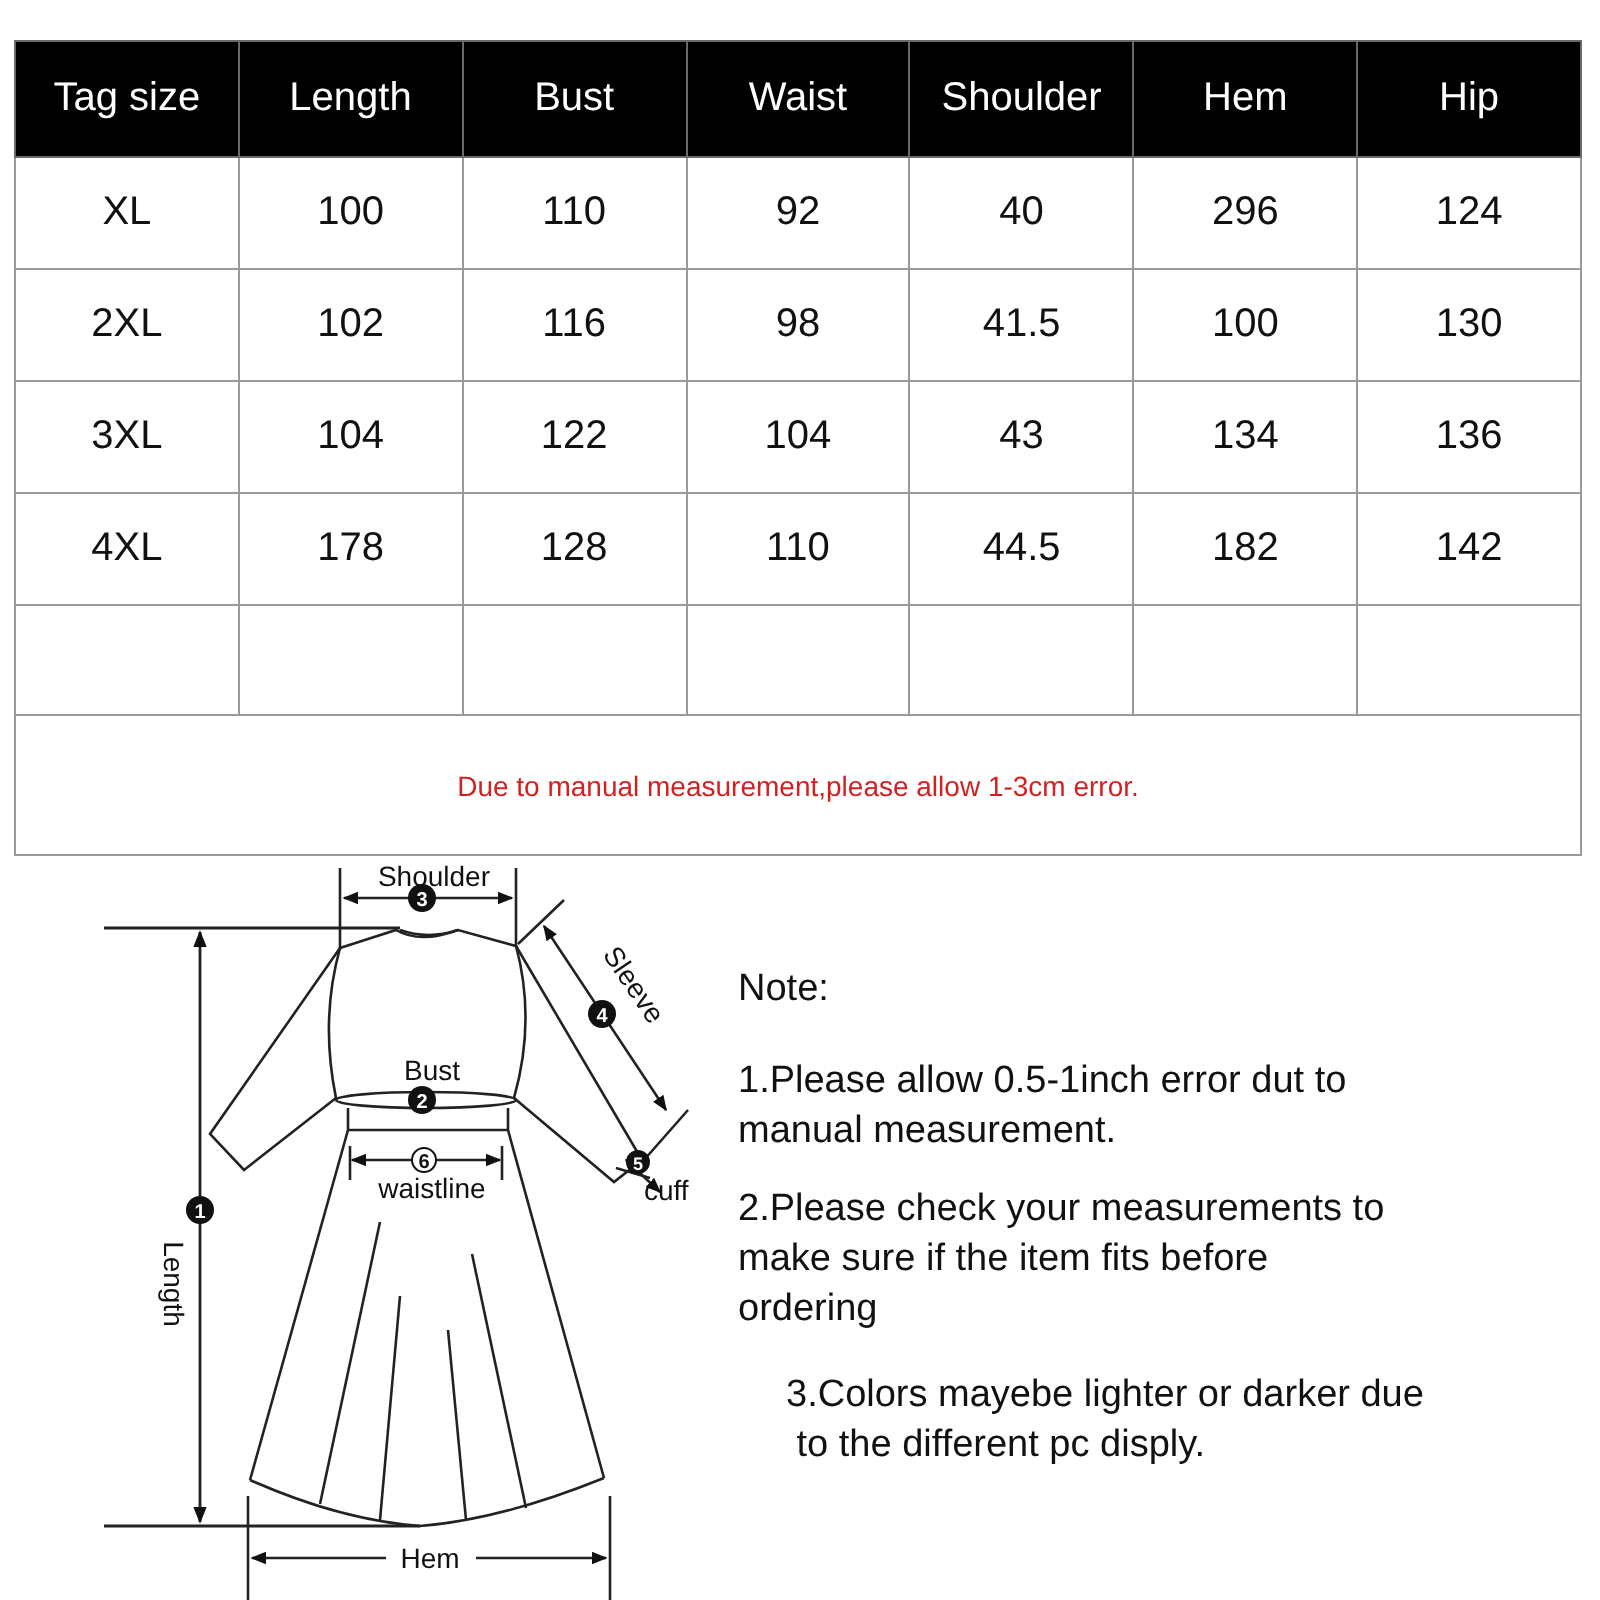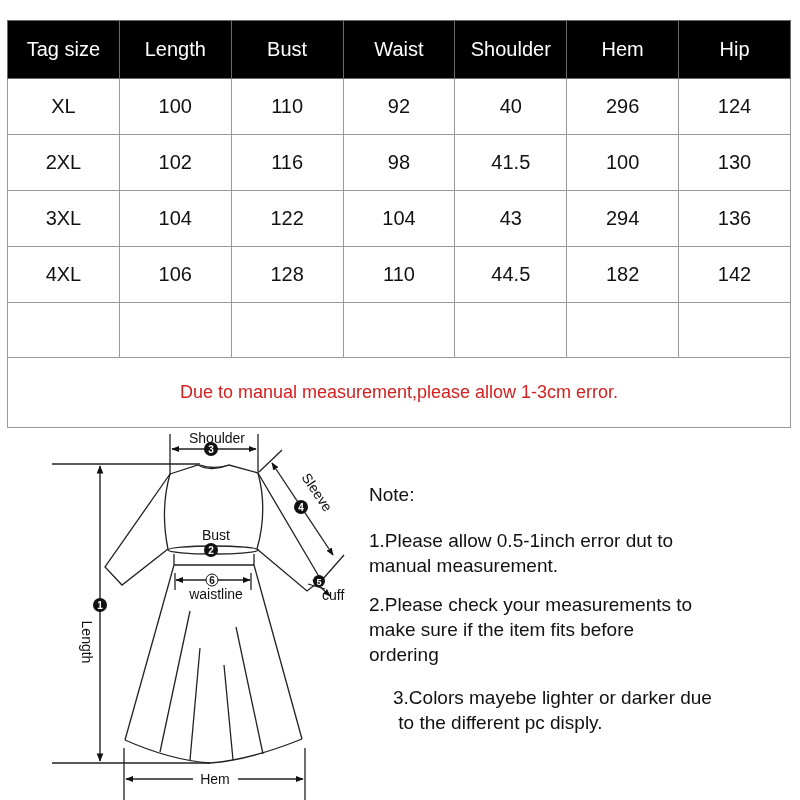--- a/index.html
+++ b/index.html
@@ -2,21 +2,21 @@
 <html><head>
 <meta charset="utf-8">
 <style>
   html, body { margin:0; padding:0; background:#ffffff; }
   body { width:800px; height:800px; position:relative; overflow:hidden; font-family:"Liberation Sans", sans-serif; color:#111; }
   .size-table { position:absolute; left:7px; top:20px; width:784px; border-collapse:collapse; table-layout:fixed; }
   .size-table th, .size-table td { border:1px solid #9a9a9a; text-align:center; font-weight:normal; padding:4px;margin-top:44px; }
   .size-table thead th { background:#000; color:#fff; height:49px; font-size:20px; border-color:#6a6a6a; }
   .size-table tbody td { height:47px; font-size:20px; color:#111; }
   .size-table tbody tr.empty td { height:46px; }
-  .size-table tbody tr.footer td { height:61px; color:#d42020; font-size:18px;text-align:center; }
+  .size-table tbody tr.footer td { height:61px; color:#d42020; font-size:14px;text-align:center; }
   .diagram { position:absolute; left:0; top:410px; width:360px; height:390px; }
   .notes { position:absolute; left:369px; top:482px; width:420px; font-size:19px; line-height:25px; color:#111; }
   .notes .title { margin-bottom:21px; }
   .notes p { margin:0 0 14px 0; white-space:pre-wrap; }
   .notes p.n3 { margin-top:18px;margin-left:24px; }
 </style>
 </head>
 <body>
 
 <table class="size-table">
@@ -49,26 +49,26 @@
       <td>41.5</td>
       <td>100</td>
       <td>130</td>
     </tr>
     <tr>
       <td>3XL</td>
       <td>104</td>
       <td>122</td>
       <td>104</td>
       <td>43</td>
-      <td>294</td>
+      <td>134</td>
       <td>136</td>
     </tr>
     <tr>
       <td>4XL</td>
-      <td>106</td>
+      <td>178</td>
       <td>128</td>
       <td>110</td>
       <td>44.5</td>
       <td>182</td>
       <td>142</td>
     </tr>
     <tr class="empty">
       <td></td>
       <td></td>
       <td></td>

